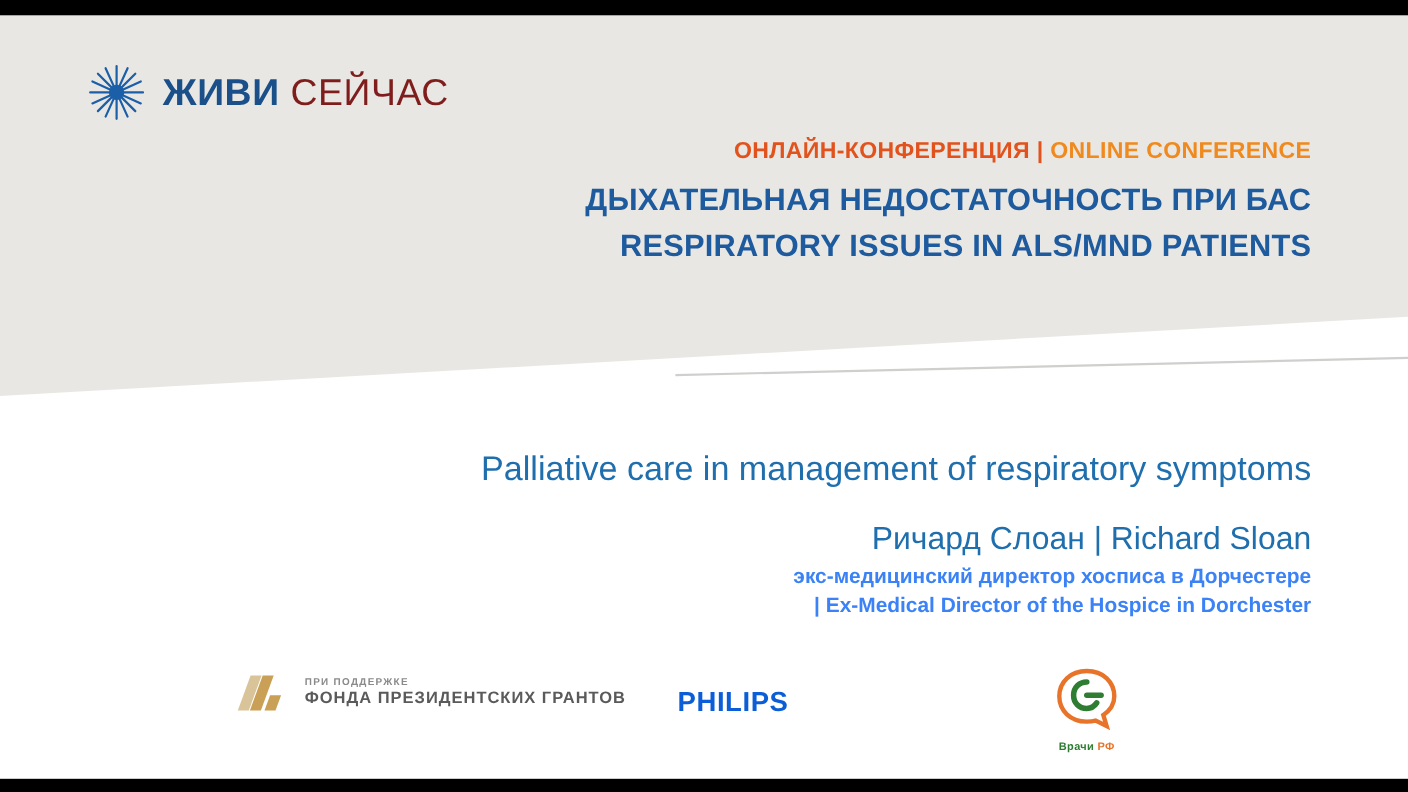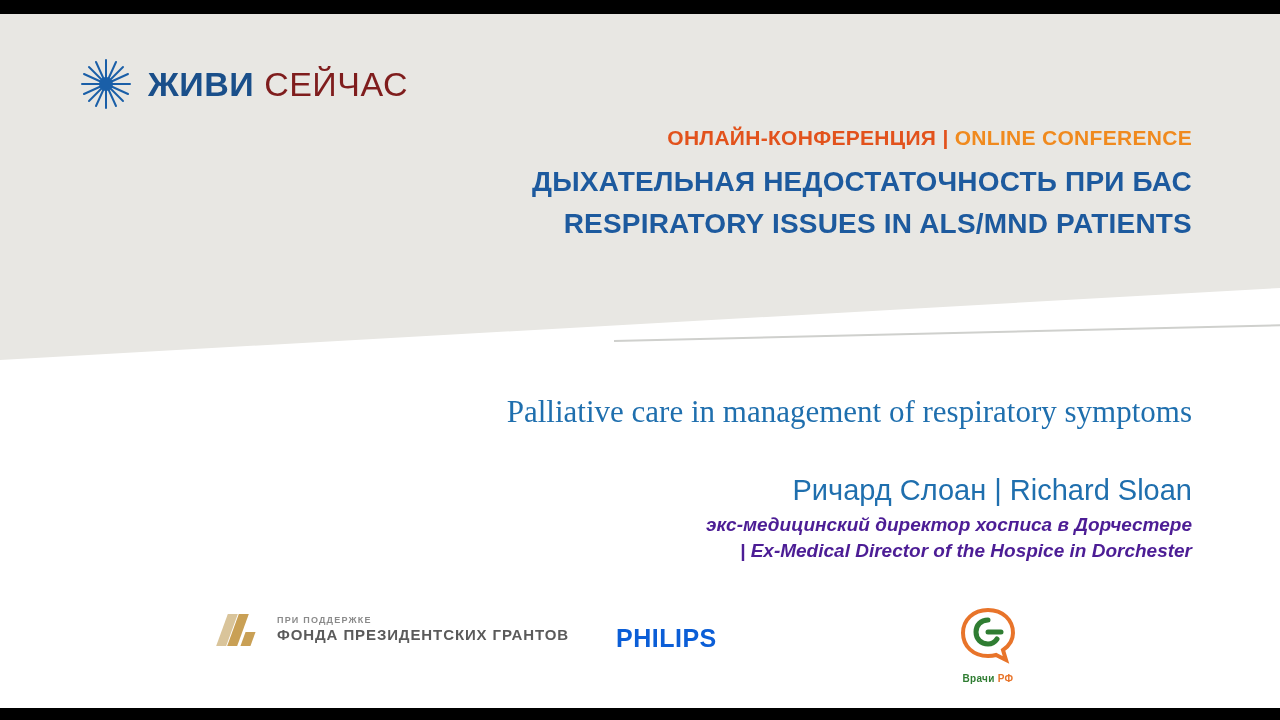--- a/index.html
+++ b/index.html
@@ -68,30 +68,30 @@
   .title-ru { top:166px; }
   .title-en { top:208px; }
 
   
   .subtitle-ru, .subtitle-en {
     position:absolute; right:88px;
     font-size:31px; color:#1f6fae; text-align:right; white-space:nowrap;
     font-weight:normal;
   }
   .subtitle-ru { top:374px; }
-  .subtitle-en { top:394px;font-family:Liberation Serif, serif; }
+  .subtitle-en { top:408px; }
 
   .speaker {
     position:absolute; right:88px; top:474px;
     font-size:29px; color:#1f6fae; text-align:right; white-space:nowrap;
   }
   .role-ru, .role-en {
     position:absolute; right:88px;
-    font-size:19px; font-weight:bold; color:#4c1d95;
-    text-align:right; white-space:nowrap;font-style:italic;
+    font-size:19px; font-weight:bold; color:#3b82f6;
+    text-align:right; white-space:nowrap;
   }
   .role-ru { top:514px; }
   .role-en { top:540px; }
 
   
   .footer {
     position:absolute; left:0; bottom:12px; width:1280px; height:110px;
   }
   .fond-logo {
     position:absolute; left:222px; top:16px;

